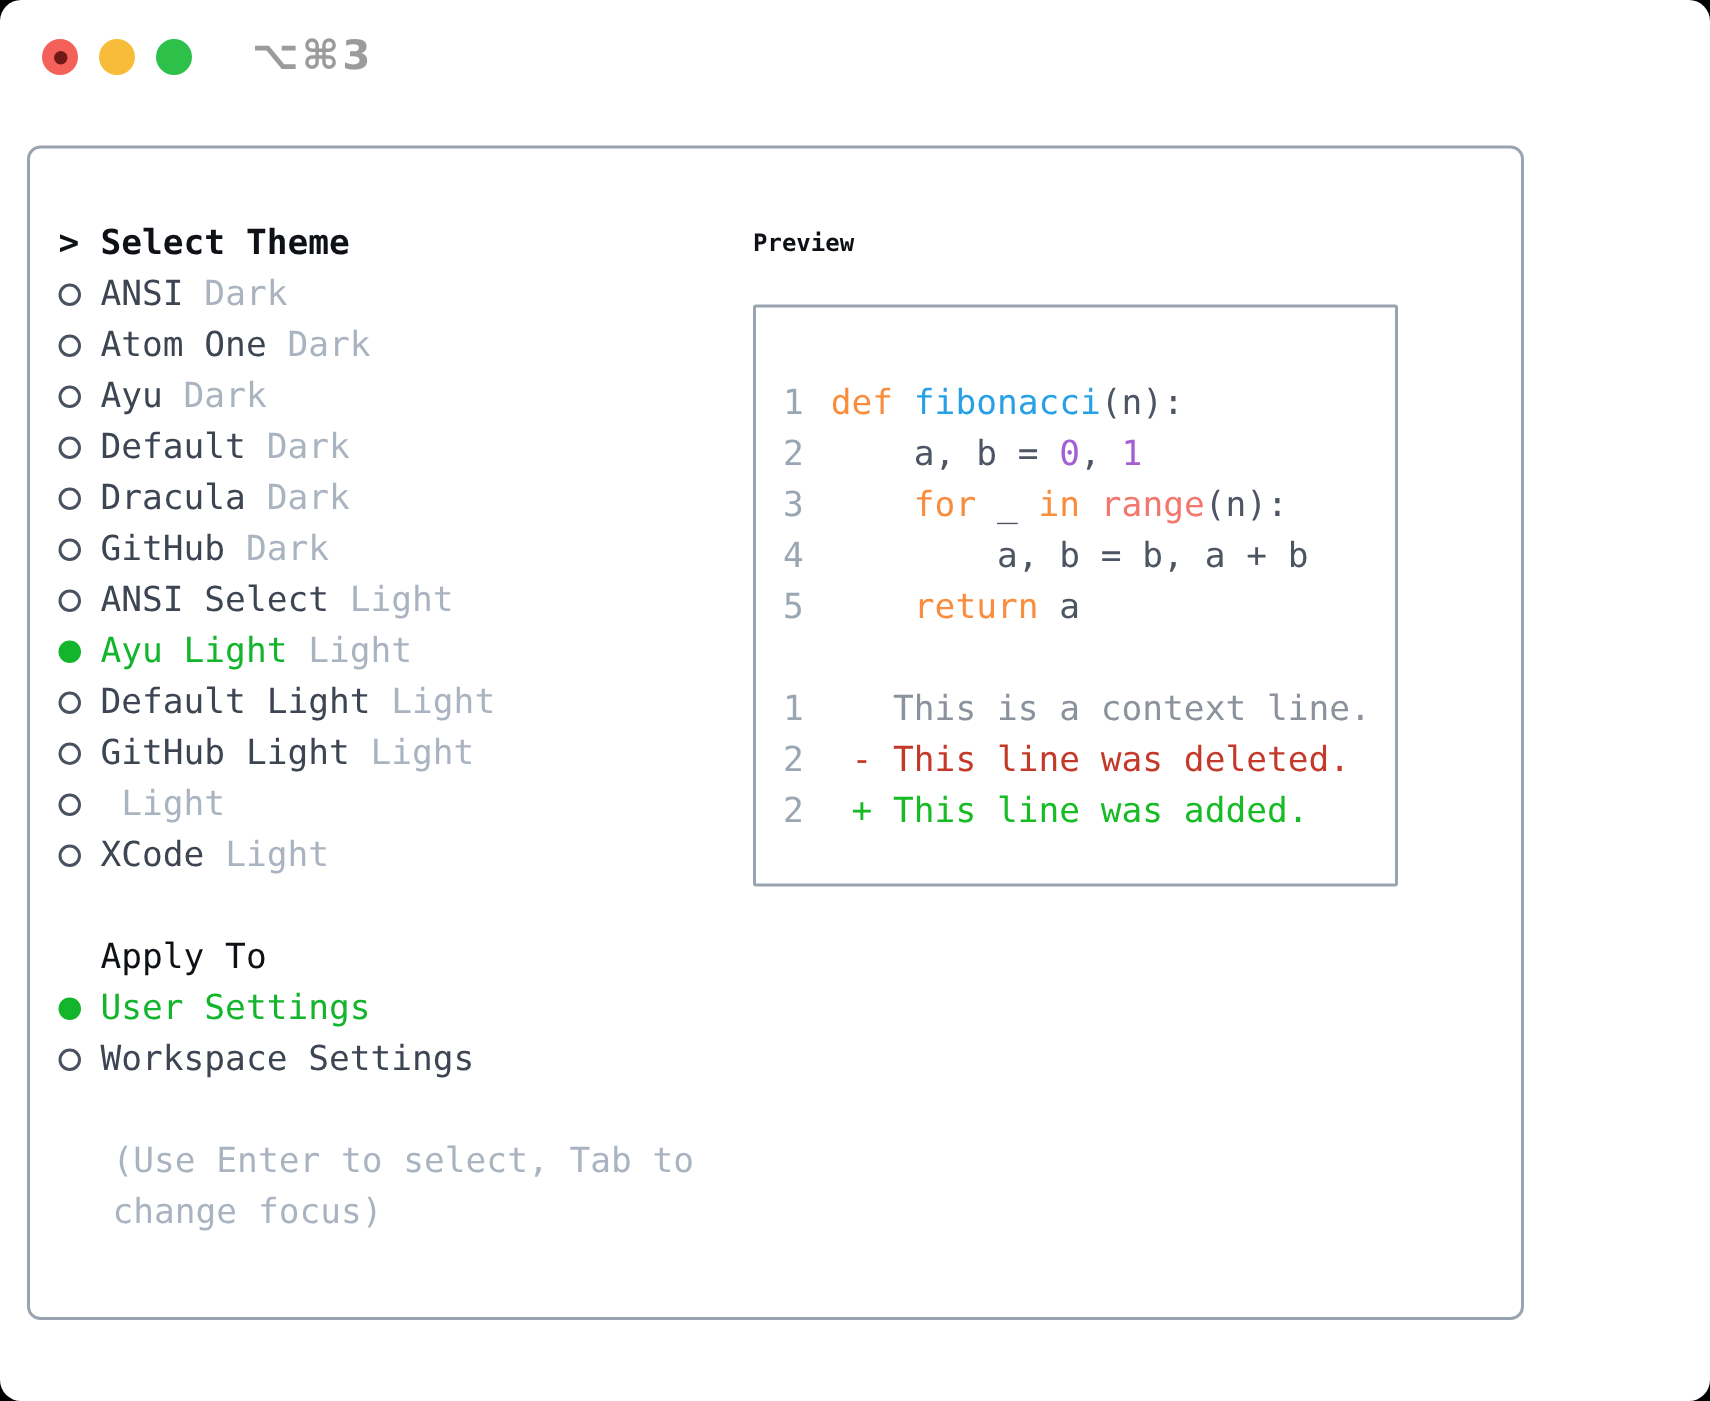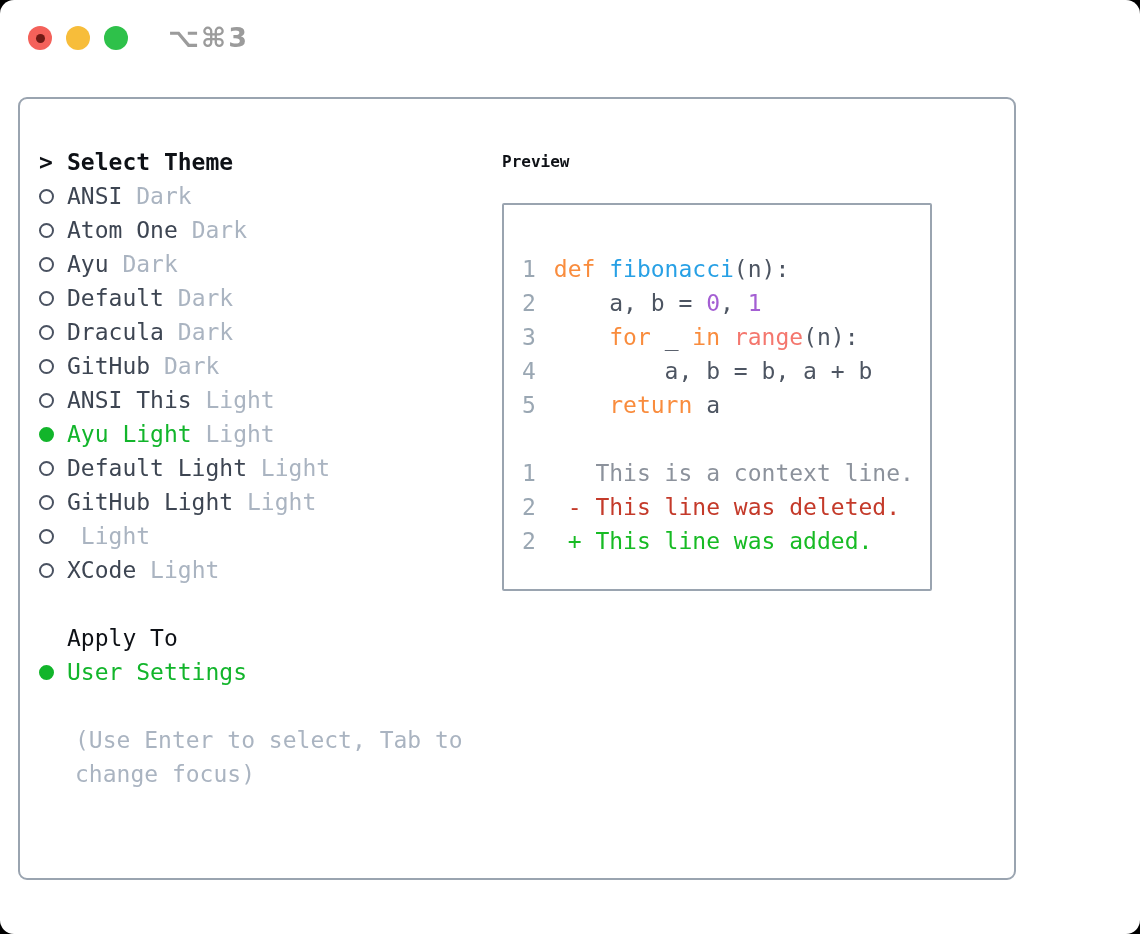--- a/index.html
+++ b/index.html
@@ -74,33 +74,34 @@
       <div class="row">
         <span class="prompt">&gt;</span><span class="list-header">Select Theme</span>
       </div>
       <div>
           <div class="row"><span class="radio"></span><span class="t-name">ANSI</span><span class="t-variant"> Dark</span></div>
           <div class="row"><span class="radio"></span><span class="t-name">Atom One</span><span class="t-variant"> Dark</span></div>
           <div class="row"><span class="radio"></span><span class="t-name">Ayu</span><span class="t-variant"> Dark</span></div>
           <div class="row"><span class="radio"></span><span class="t-name">Default</span><span class="t-variant"> Dark</span></div>
           <div class="row"><span class="radio"></span><span class="t-name">Dracula</span><span class="t-variant"> Dark</span></div>
           <div class="row"><span class="radio"></span><span class="t-name">GitHub</span><span class="t-variant"> Dark</span></div>
-          <div class="row"><span class="radio"></span><span class="t-name">ANSI This</span><span class="t-variant"> Light</span></div>
+          <div class="row"><span class="radio"></span><span class="t-name">ANSI Select</span><span class="t-variant"> Light</span></div>
           <div class="row selected"><span class="radio"></span><span class="t-name">Ayu Light</span><span class="t-variant"> Light</span></div>
           <div class="row"><span class="radio"></span><span class="t-name">Default Light</span><span class="t-variant"> Light</span></div>
           <div class="row"><span class="radio"></span><span class="t-name">GitHub Light</span><span class="t-variant"> Light</span></div>
           <div class="row"><span class="radio"></span><span class="t-variant"> Light</span></div>
           <div class="row"><span class="radio"></span><span class="t-name">XCode</span><span class="t-variant"> Light</span></div>
         </div>
       <div class="gap"></div>
       <div class="row">
         <span class="indent"></span><span class="section-header">Apply To</span>
       </div>
       <div>
           <div class="row selected"><span class="radio"></span><span class="t-name">User Settings</span></div>
+          <div class="row"><span class="radio"></span><span class="t-name">Workspace Settings</span></div>
         </div>
       <div class="gap"></div>
       <div class="hint">(Use Enter to select, Tab to</div>
       <div class="hint">change focus)</div>
     </div>
 
     <div class="right-col">
       <div class="preview-header">Preview</div>
       <div class="preview-box">
           <div class="code-line"><span class="ln">1</span><span class="seg-keyword">def </span><span class="seg-function">fibonacci</span><span class="seg-code">(n):</span></div>

